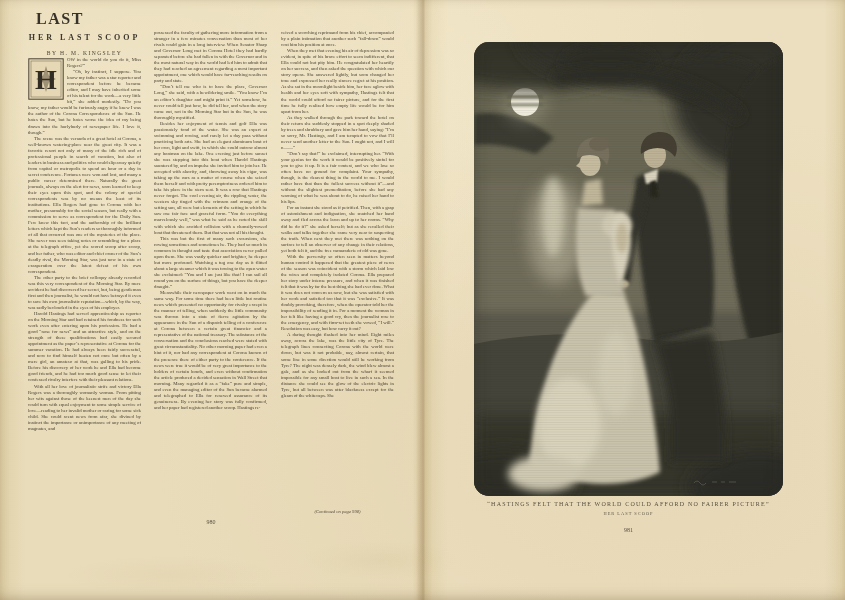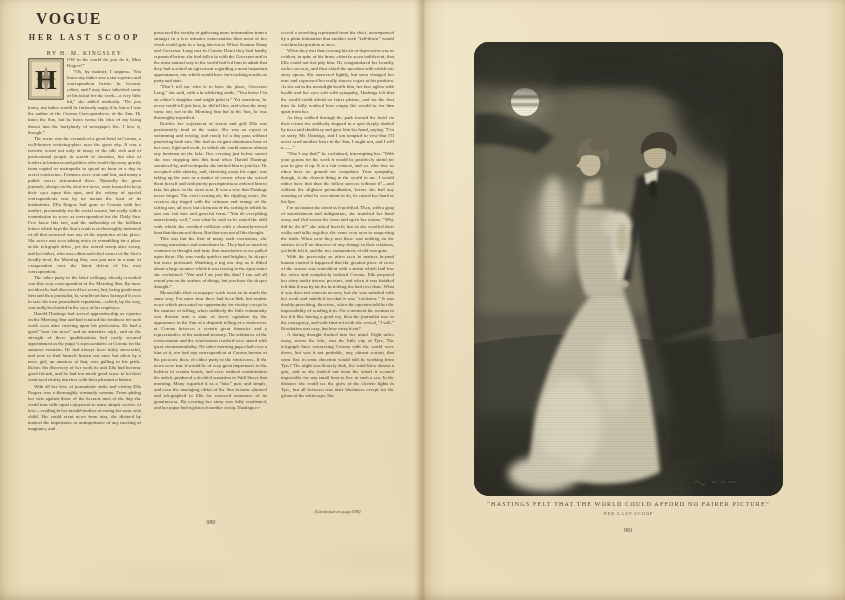--- a/index.html
+++ b/index.html
@@ -45,21 +45,21 @@
   .stain2{left:60px;top:555px;width:220px;height:40px;background:radial-gradient(ellipse,rgba(170,140,90,0.07),transparent 70%);}
 </style>
 </head>
 <body>
 
 <div class="spread">
   <div class="gutter"></div>
   <div class="stain stain1"></div>
   <div class="stain stain2"></div>
 
-  <div class="masthead">VOGUE</div>
+  <div class="masthead">LAST</div>
   <div class="story-title">HER LAST SCOOP</div>
   <div class="byline">BY H. M. KINGSLEY</div>
 
   <div class="col col1">
     <svg class="dropcap" viewBox="0 0 36 42">
       <rect x="0.8" y="0.8" width="34.4" height="40.4" fill="#e6d8b4" stroke="#4a4336" stroke-width="1"></rect>
       <rect x="3" y="3" width="30" height="36" fill="none" stroke="#6b6150" stroke-width="0.5"></rect>
       <path d="M18 8 L22 21 L18 34 L14 21 Z M8 21 L18 16 L28 21 L18 26 Z" fill="#877a62" opacity="0.75"></path>
       <text x="18" y="31" text-anchor="middle" font-family="Liberation Serif, DejaVu Serif, serif" font-size="28" font-weight="bold" fill="#322d24">H</text>
     </svg>

